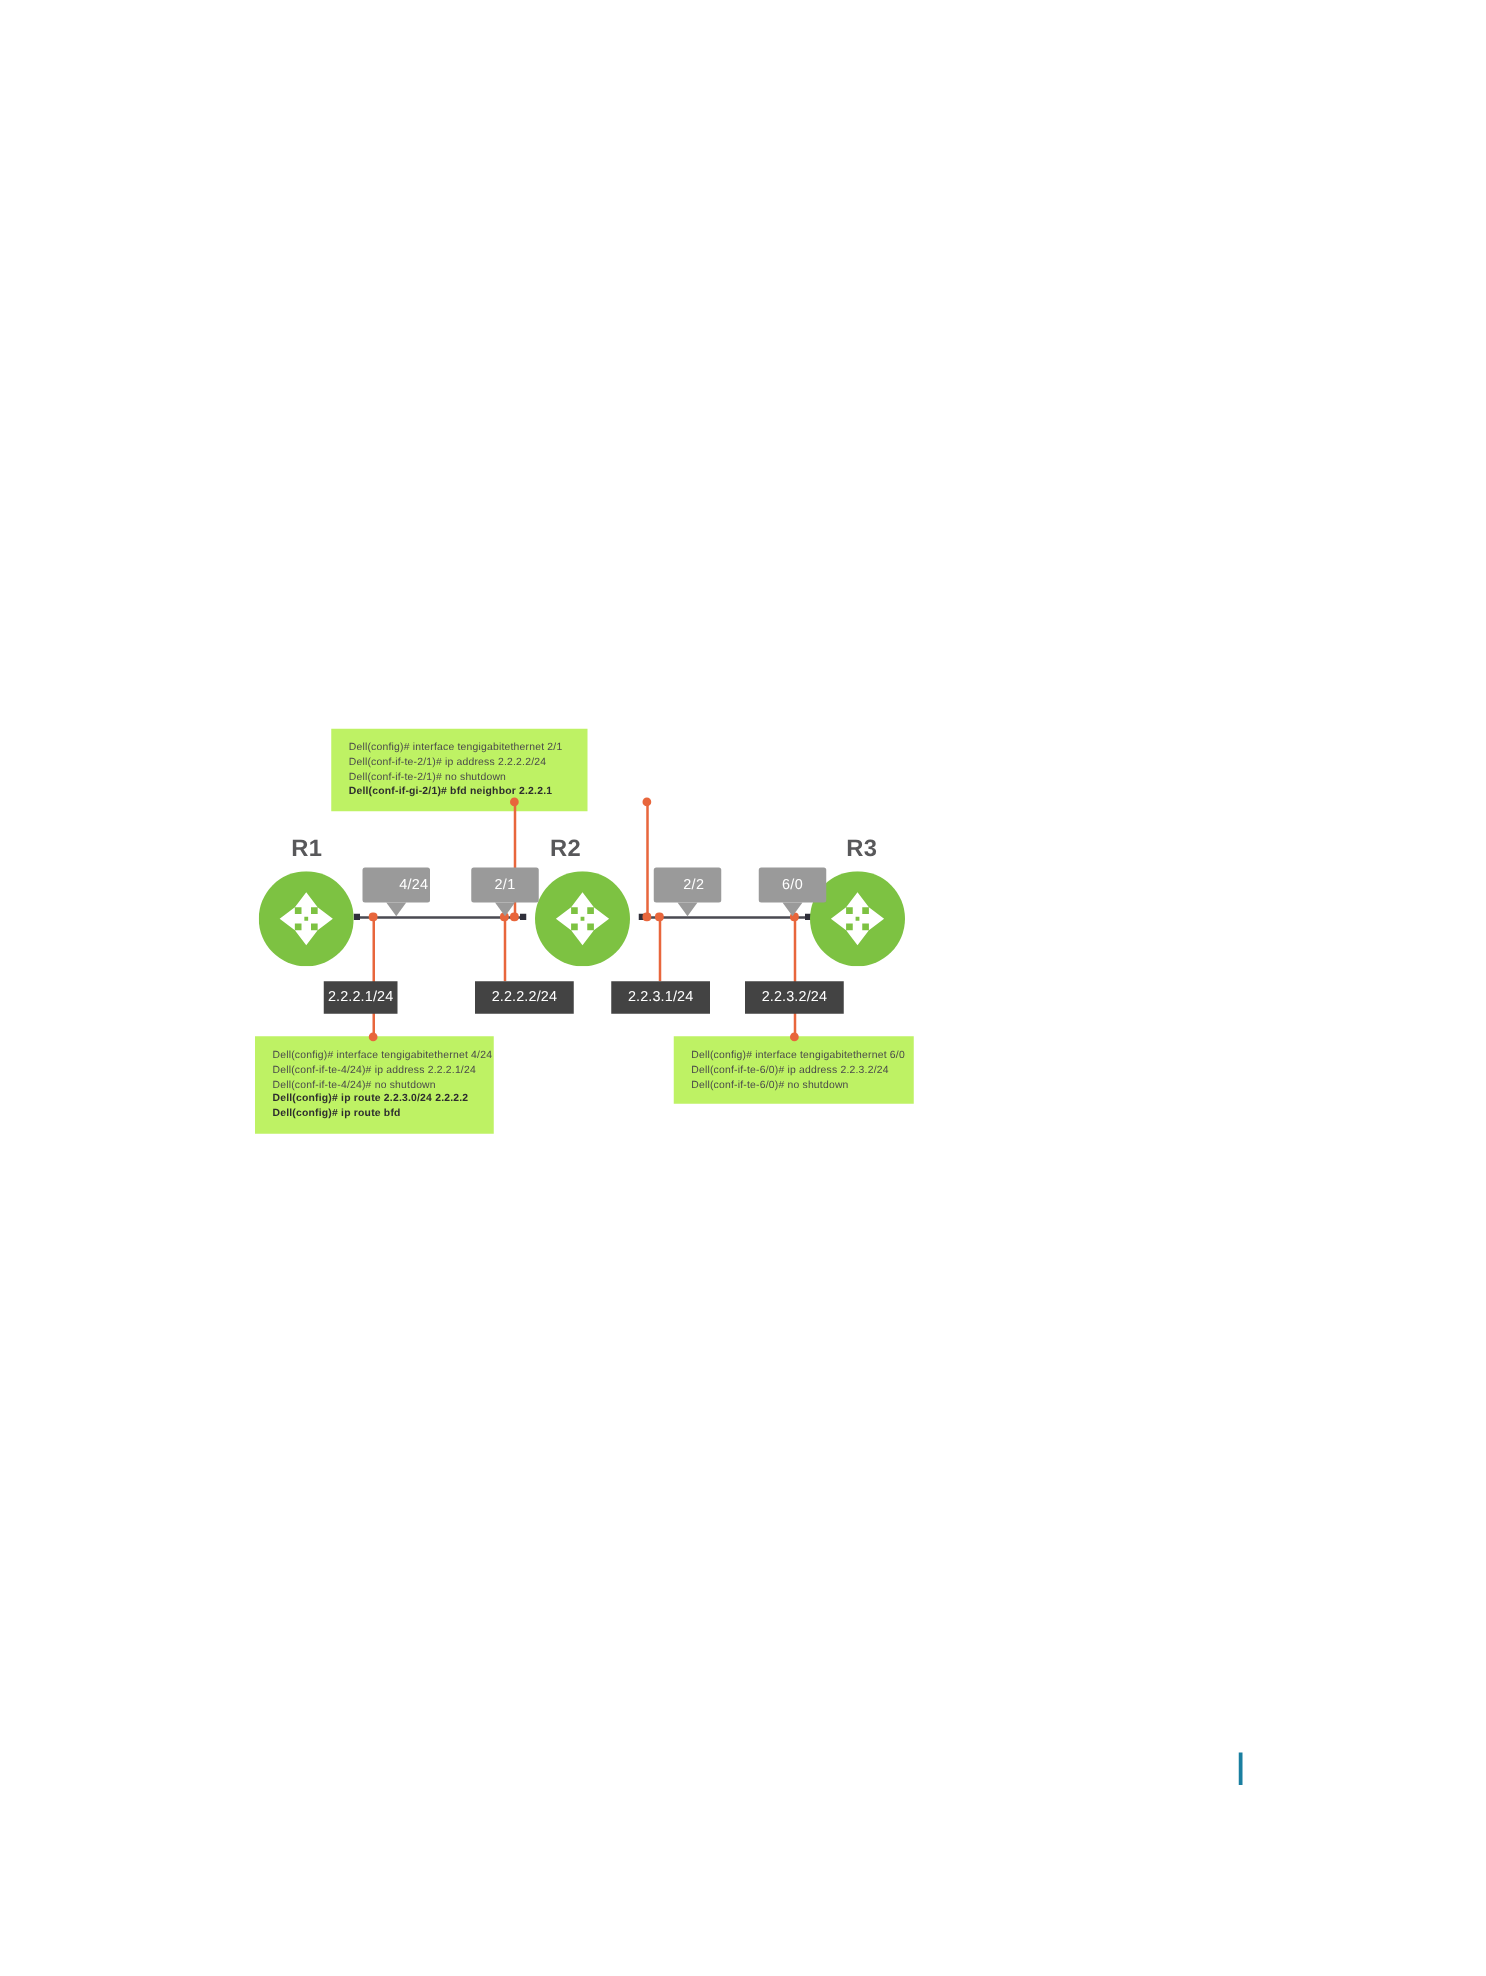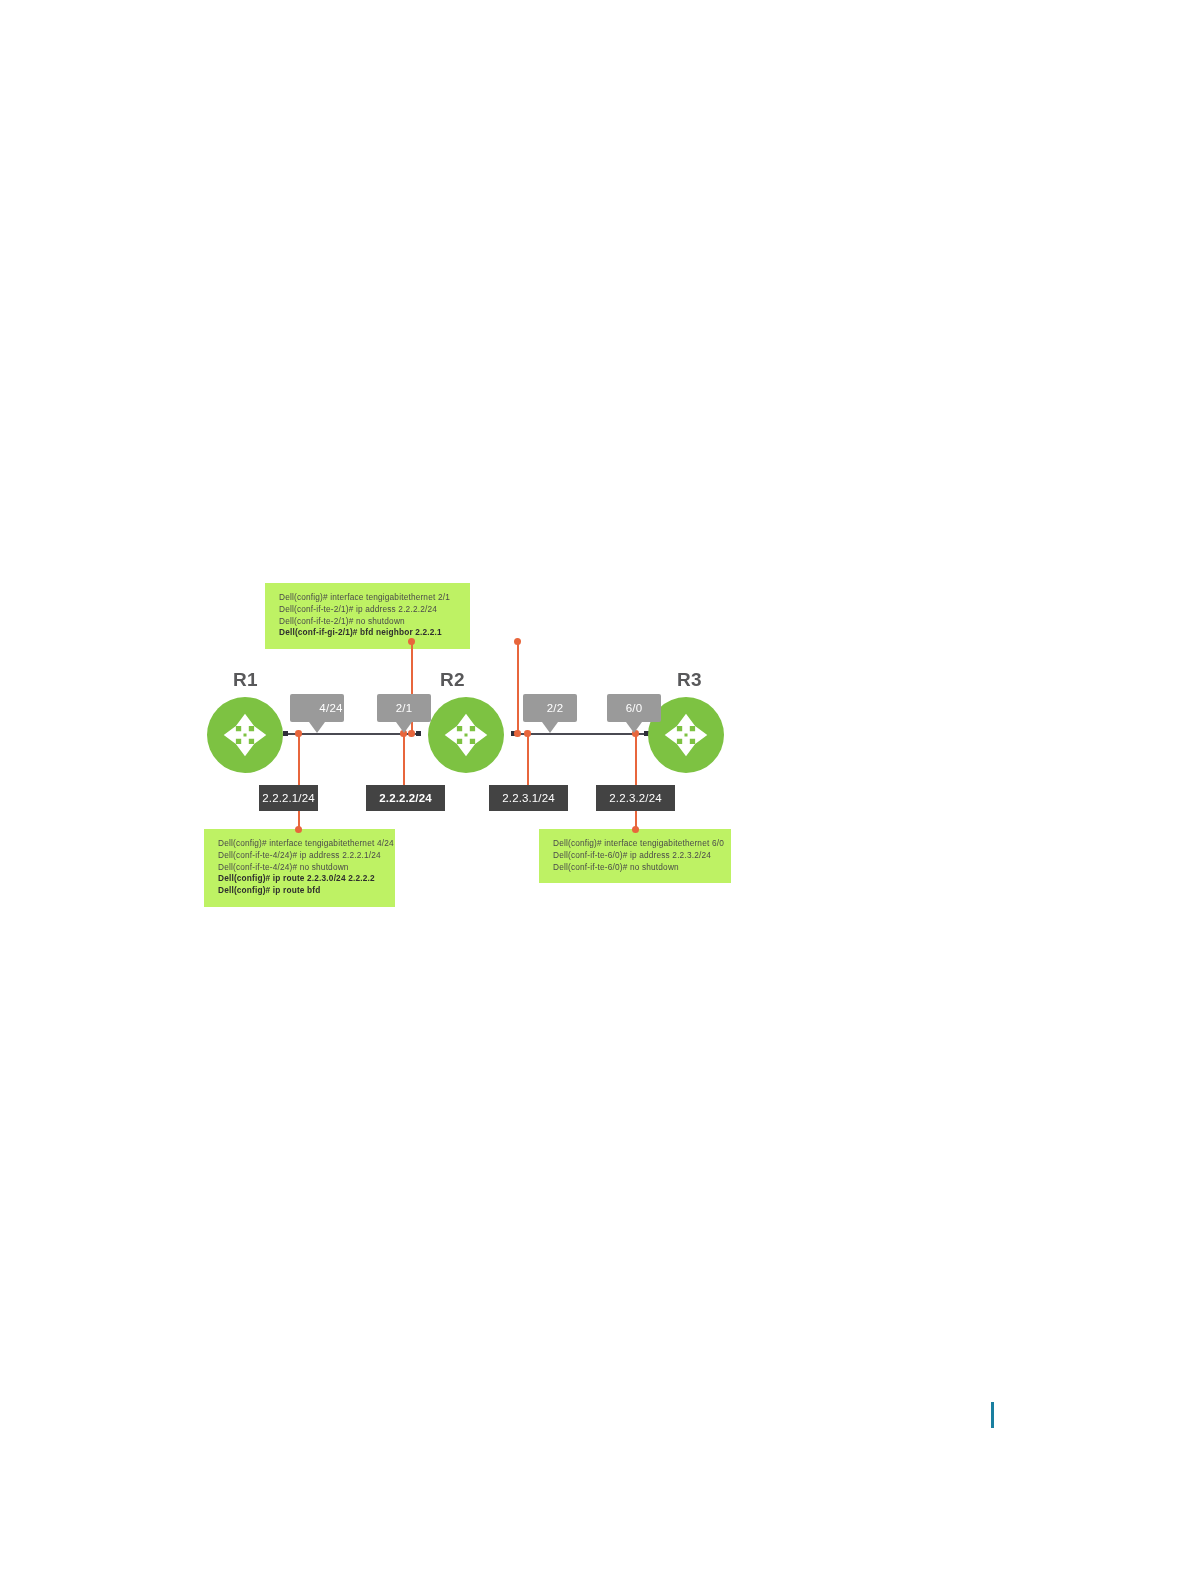--- a/index.html
+++ b/index.html
@@ -237,19 +237,19 @@
       <path d="M78 50 L62 62 L62 55 L52 55 L52 45 L62 45 L62 38 Z" fill="#ffffff"></path>
     </svg>
   </div>
 
   <div class="port-tag" style="left:290px; top:694px;padding-left:28px;">4/24</div>
   <div class="port-tag" style="left:377px; top:694px;">2/1</div>
   <div class="port-tag" style="left:523px; top:694px;padding-left:10px;">2/2</div>
   <div class="port-tag" style="left:607px; top:694px;">6/0</div>
 
   <div class="ip-badge" style="left:259px; top:785px; width:59px;">2.2.2.1/24</div>
-  <div class="ip-badge" style="left:366px; top:785px; width:79px;font-weight:bold;">2.2.2.2/24</div>
+  <div class="ip-badge" style="left:380px; top:785px; width:79px;">2.2.2.2/24</div>
   <div class="ip-badge" style="left:489px; top:785px; width:79px;">2.2.3.1/24</div>
   <div class="ip-badge" style="left:596px; top:785px; width:79px;">2.2.3.2/24</div>
 
   <div id="page-corner-mark"></div>
 
 </div>
 
 </body></html>

